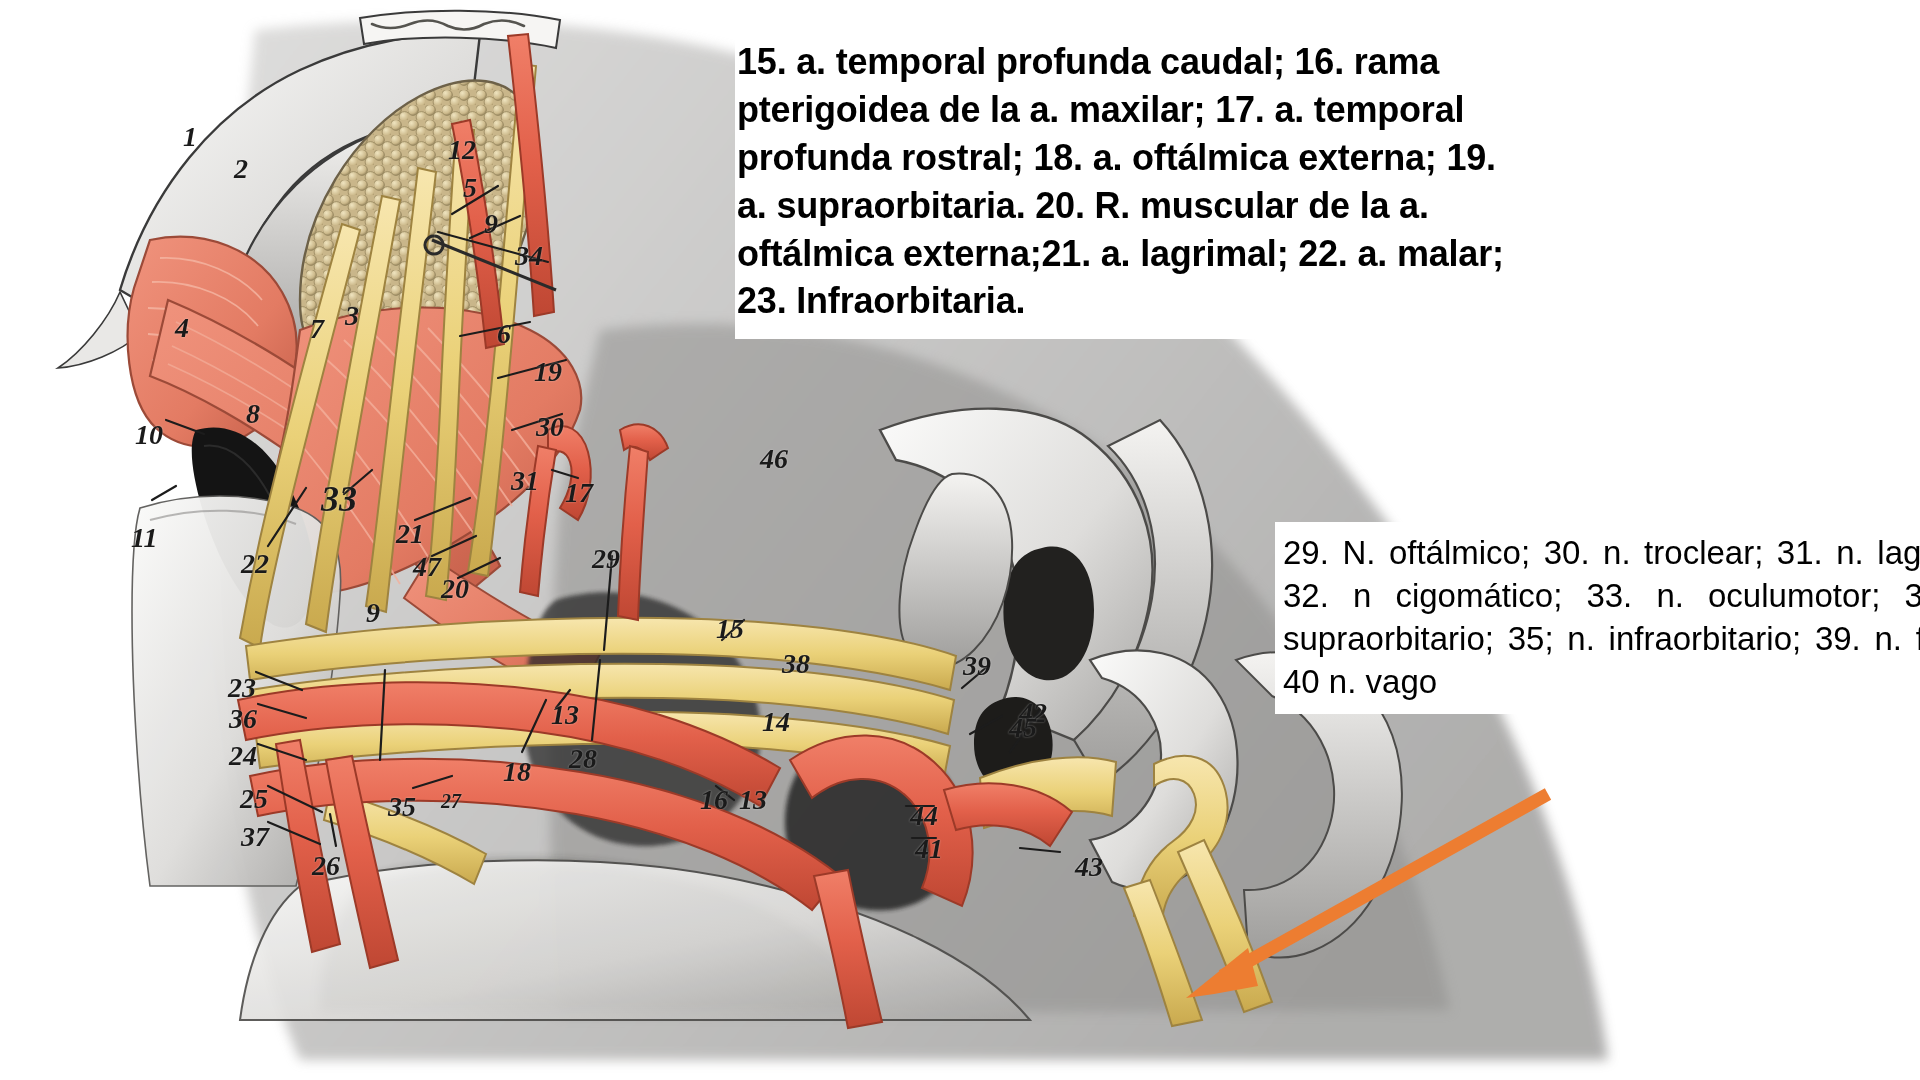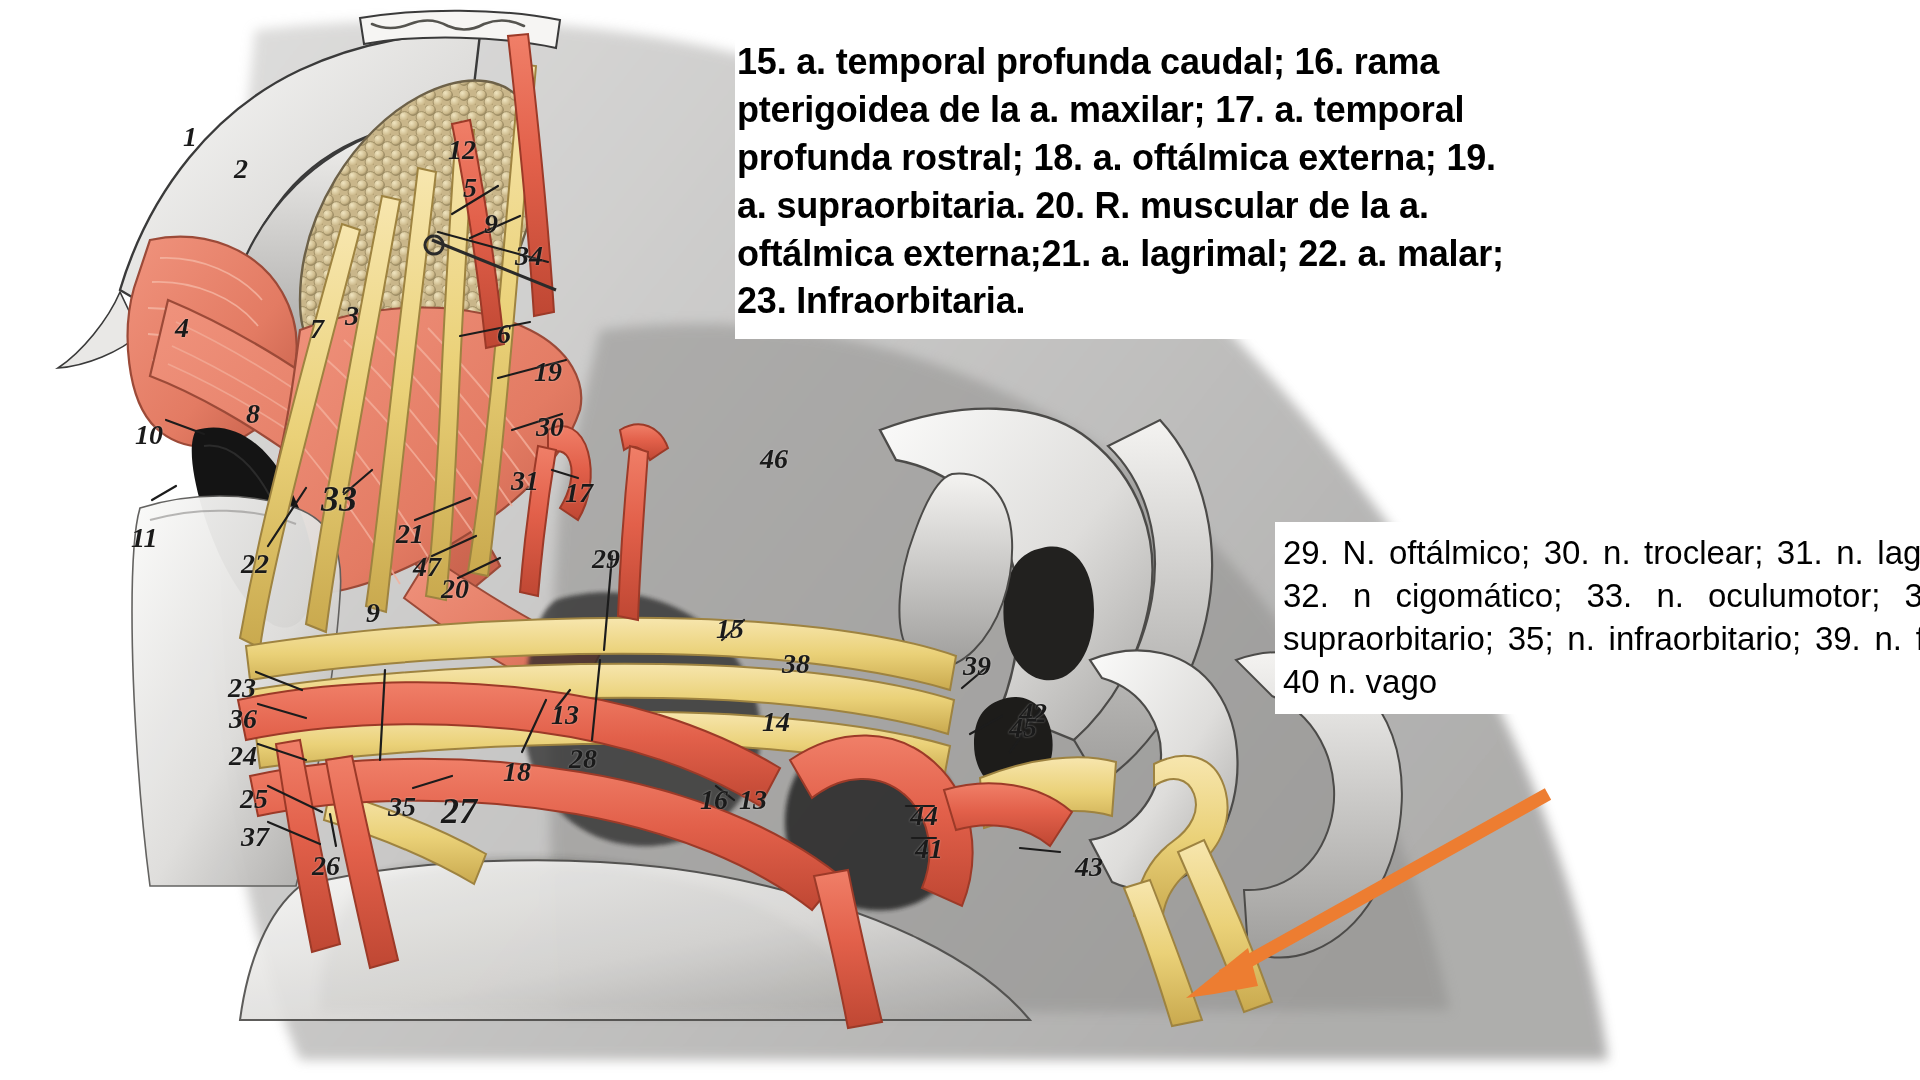--- a/index.html
+++ b/index.html
@@ -400,21 +400,21 @@
       <div class="num" style="left: 565px; top: 477px; font-size: 28px;">17</div>
       <div class="num" style="left: 503px; top: 756px; font-size: 28px;">18</div>
       <div class="num" style="left: 534px; top: 356px; font-size: 28px;">19</div>
       <div class="num" style="left: 441px; top: 573px; font-size: 28px;">20</div>
       <div class="num" style="left: 396px; top: 518px; font-size: 28px;">21</div>
       <div class="num" style="left: 241px; top: 548px; font-size: 28px;">22</div>
       <div class="num" style="left: 228px; top: 672px; font-size: 28px;">23</div>
       <div class="num" style="left: 229px; top: 740px; font-size: 28px;">24</div>
       <div class="num" style="left: 240px; top: 783px; font-size: 28px;">25</div>
       <div class="num" style="left: 312px; top: 850px; font-size: 28px;">26</div>
-      <div class="num" style="left: 441px; top: 790px; font-size: 36px; text-align: center;">27</div>
+      <div class="num" style="left: 441px; top: 790px; font-size: 20px; text-align: center;">27</div>
       <div class="num" style="left: 569px; top: 743px; font-size: 28px;">28</div>
       <div class="num" style="left: 592px; top: 543px; font-size: 28px;">29</div>
       <div class="num" style="left: 536px; top: 411px; font-size: 28px;">30</div>
       <div class="num" style="left: 511px; top: 465px; font-size: 28px;">31</div>
       <div class="num" style="left: 413px; top: 551px; font-size: 28px;">47</div>
       <div class="num" style="left: 321px; top: 478px; font-size: 36px;">33</div>
       <div class="num" style="left: 515px; top: 240px; font-size: 28px;">34</div>
       <div class="num" style="left: 388px; top: 791px; font-size: 28px;">35</div>
       <div class="num" style="left: 229px; top: 703px; font-size: 28px;">36</div>
       <div class="num" style="left: 241px; top: 821px; font-size: 28px;">37</div>

